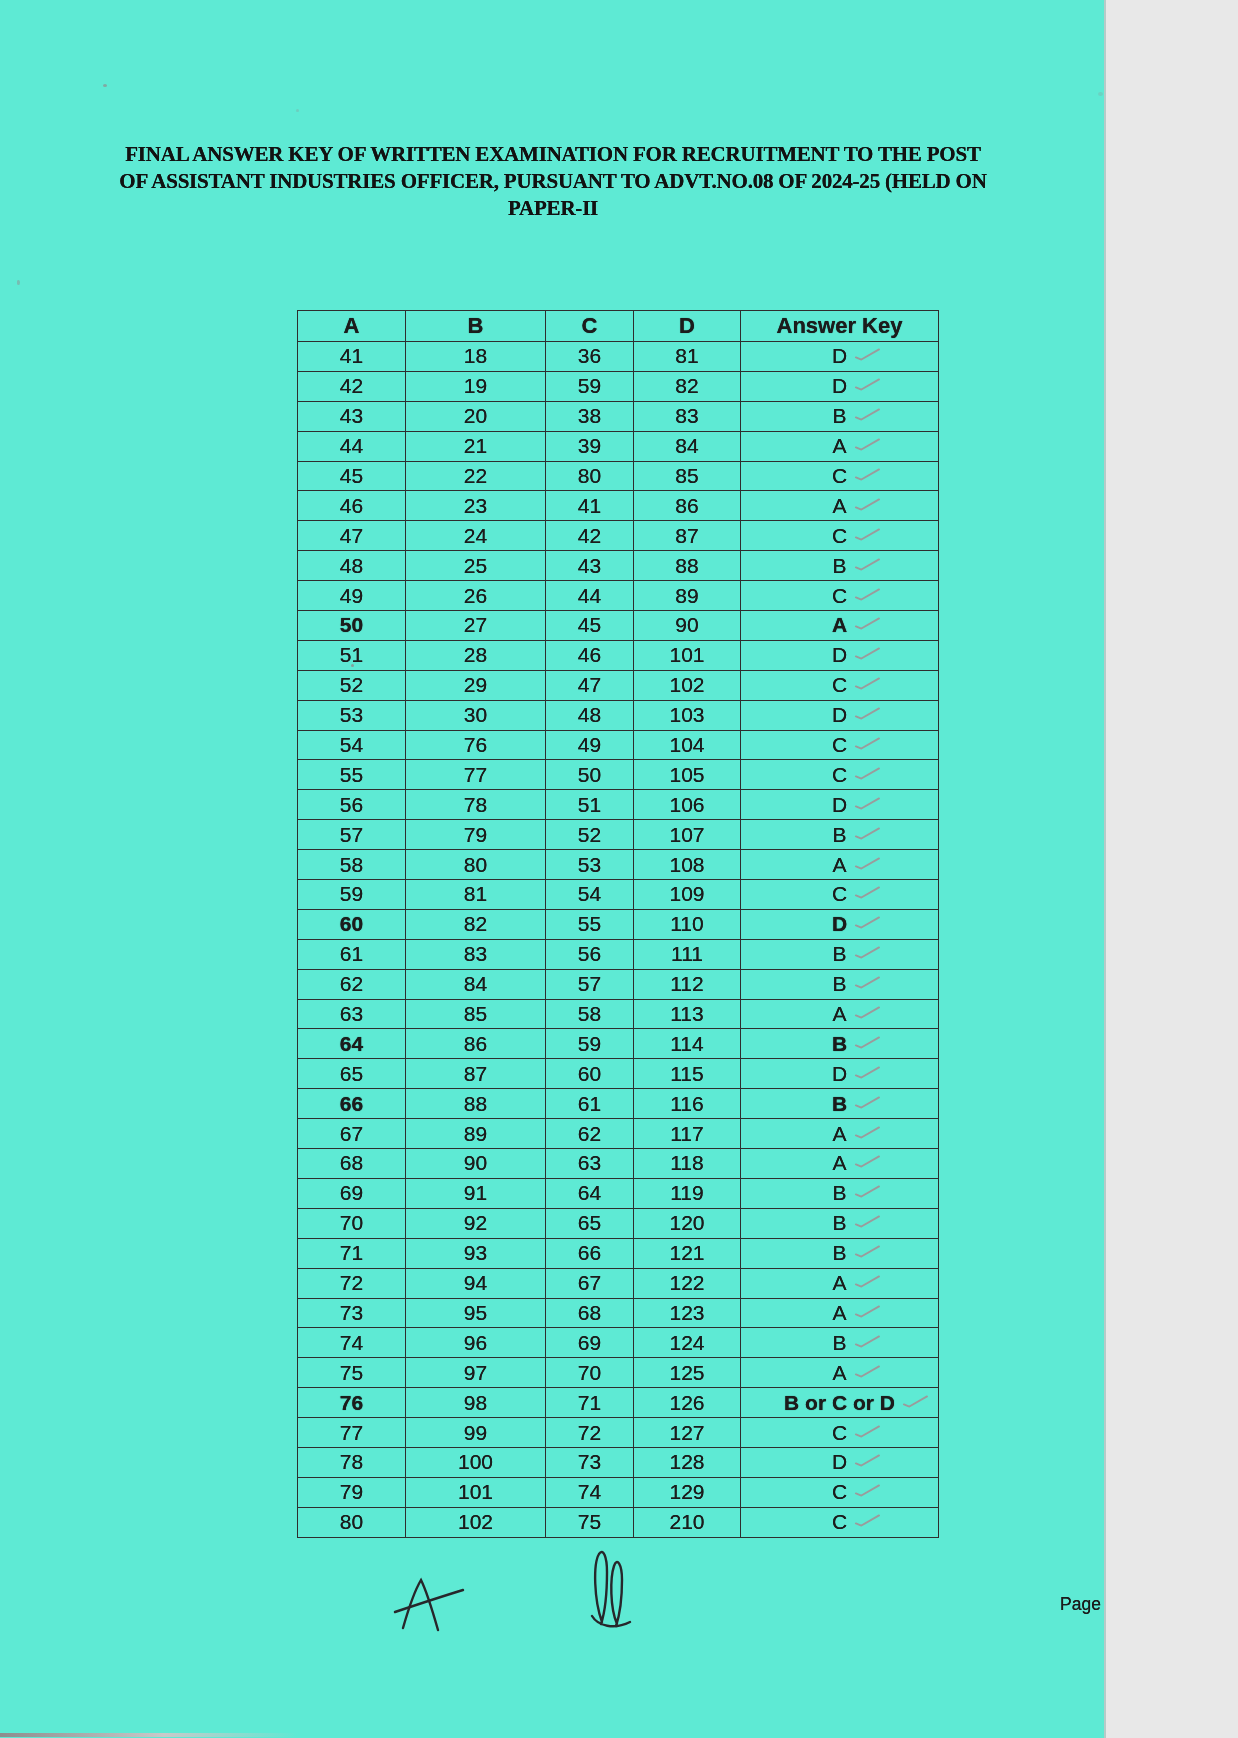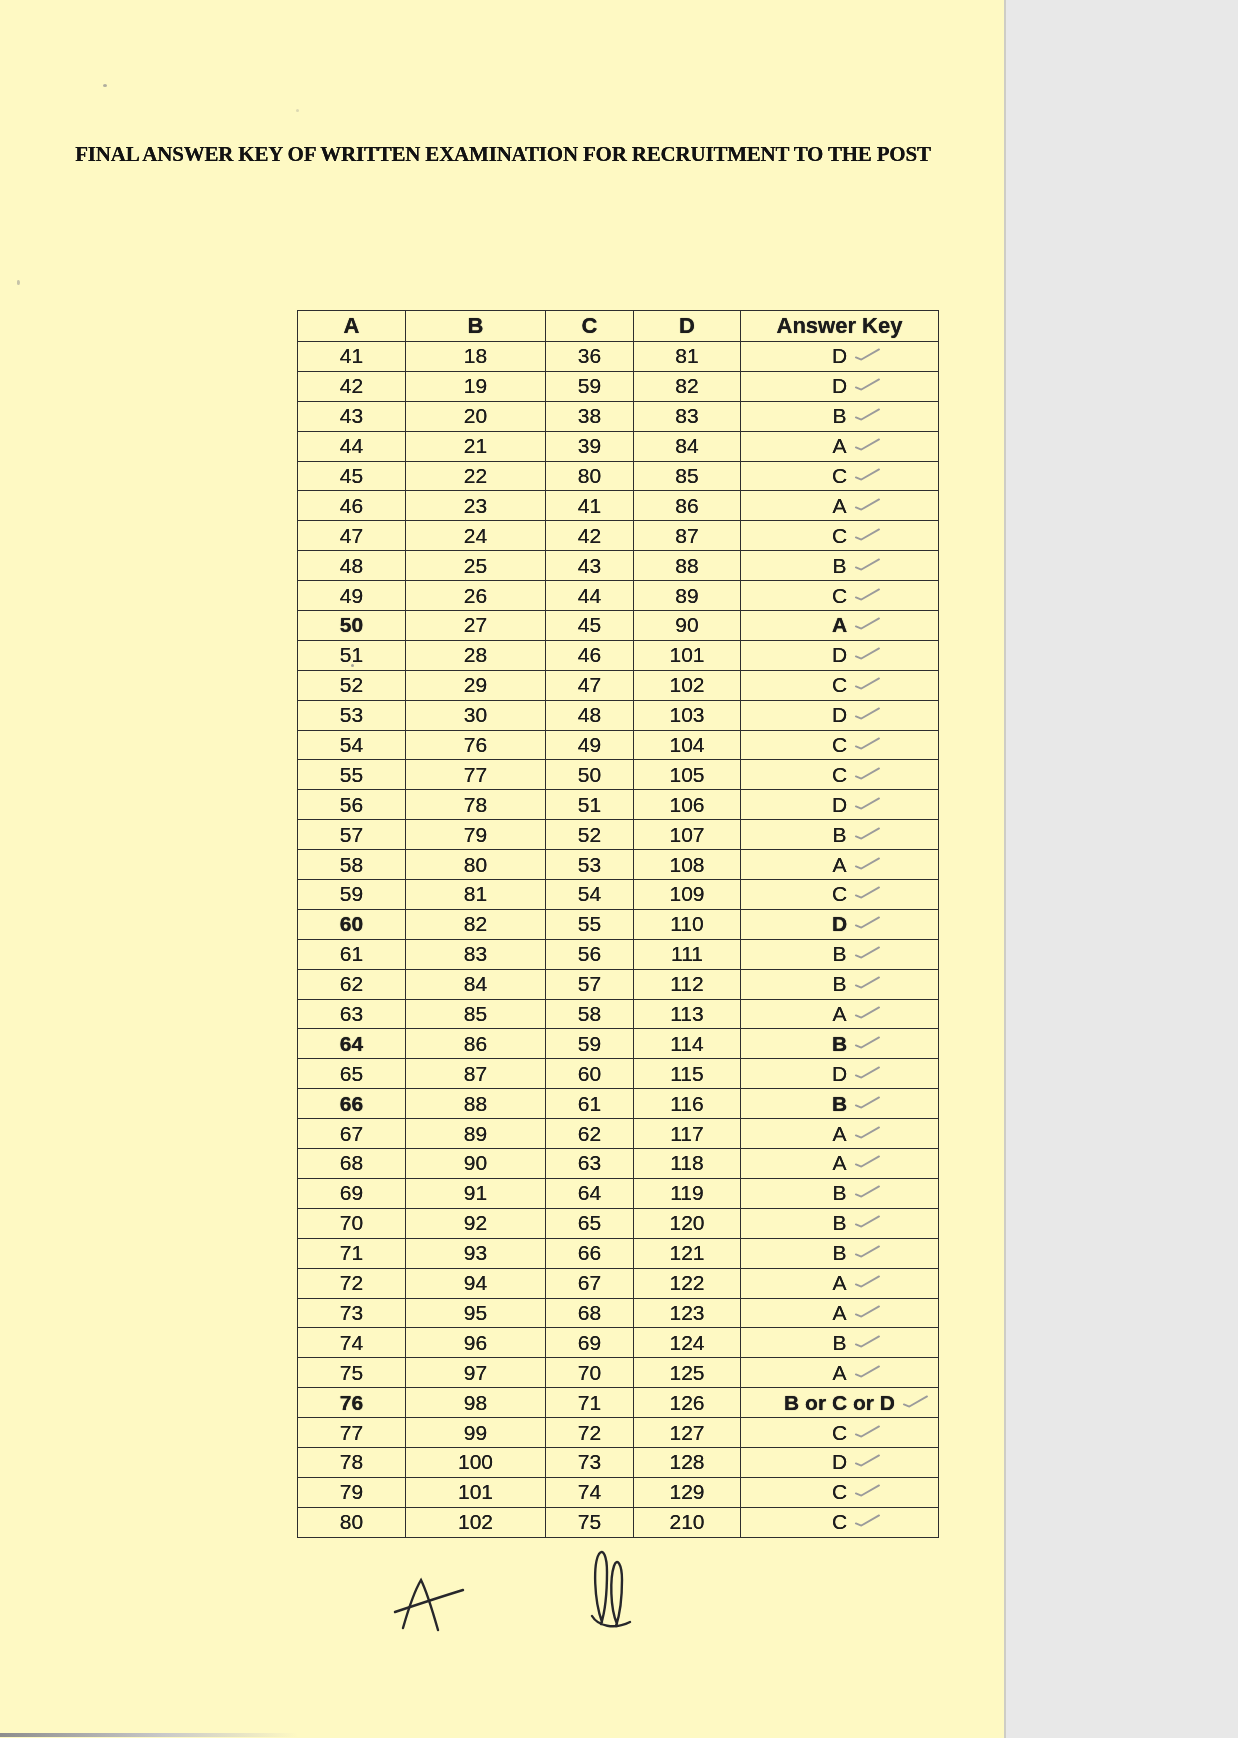--- a/index.html
+++ b/index.html
@@ -1,19 +1,19 @@
 <!DOCTYPE html>
 <html><head>
 <meta charset="utf-8">
 <style>
   html,body{margin:0;padding:0;background:#e8e8e8;}
   .page{
     position:relative;
-    width:1006px;height:1738px;
-    background:#fef9c3;
+    width:1106px;height:1738px;
+    background:#5eead4;
     overflow:hidden;
     font-family:"Liberation Sans",sans-serif;
     color:#1c1c1c;
   }
   
   .title{
     position:absolute;top:141px;left:0;right:0;
     text-align:center;
     font-family:"Liberation Serif",serif;
     font-weight:bold;
@@ -78,20 +78,22 @@
   .edge-bottom{position:absolute;left:0;top:1733px;width:298px;height:4px;
     background:linear-gradient(to right,#8d8d8d,#c9c9c9 55%,rgba(200,200,200,0));}
 </style>
 </head>
 <body>
 
 <div class="page">
 
   <div class="title">
     <div class="title-line">FINAL ANSWER KEY OF WRITTEN EXAMINATION FOR RECRUITMENT TO THE POST</div>
+    <div class="title-line">OF ASSISTANT INDUSTRIES OFFICER, PURSUANT TO ADVT.NO.08 OF 2024-25 (HELD ON</div>
+    <div class="title-line">PAPER-II</div>
   </div>
 
   <table class="answer-table">
     <colgroup>
       <col style="width:108px">
       <col style="width:140px">
       <col style="width:88px">
       <col style="width:107px">
       <col style="width:198px">
     </colgroup>

